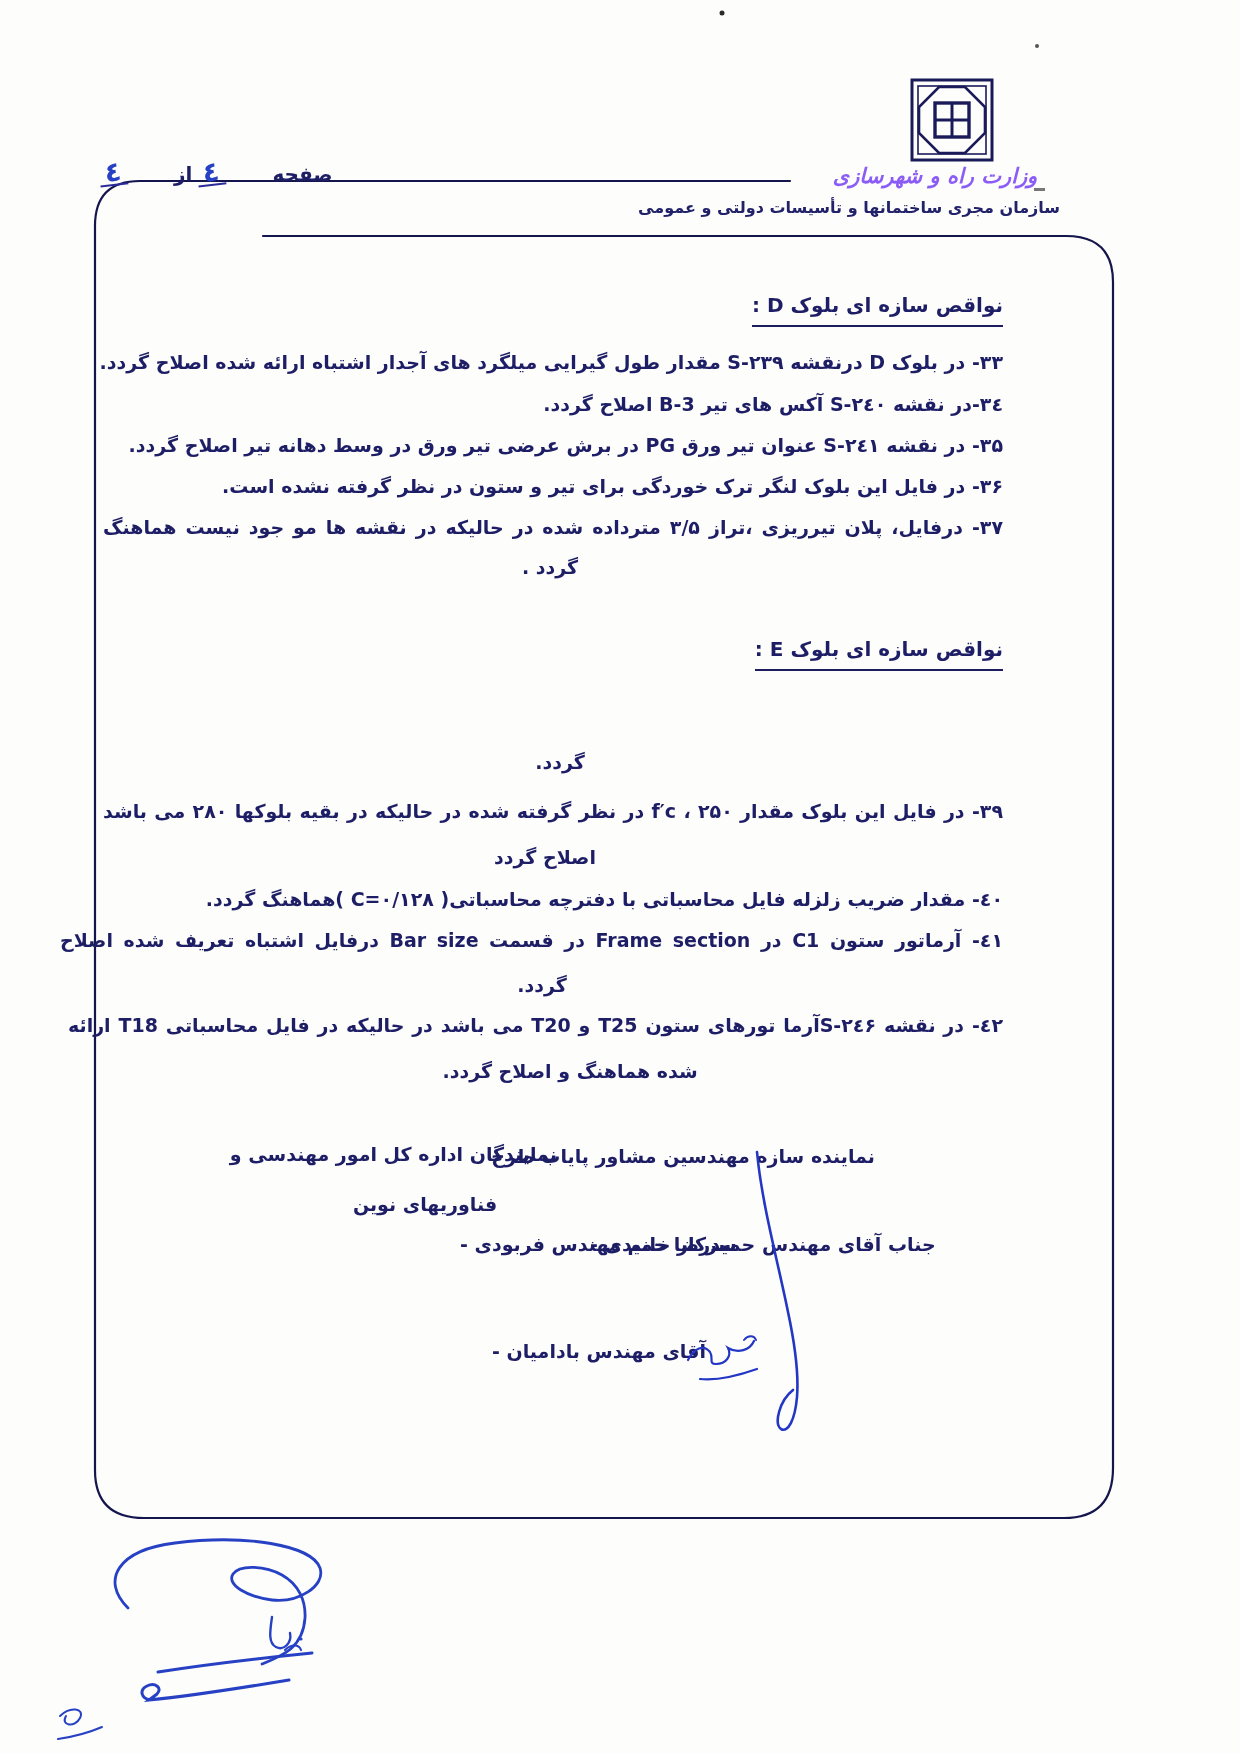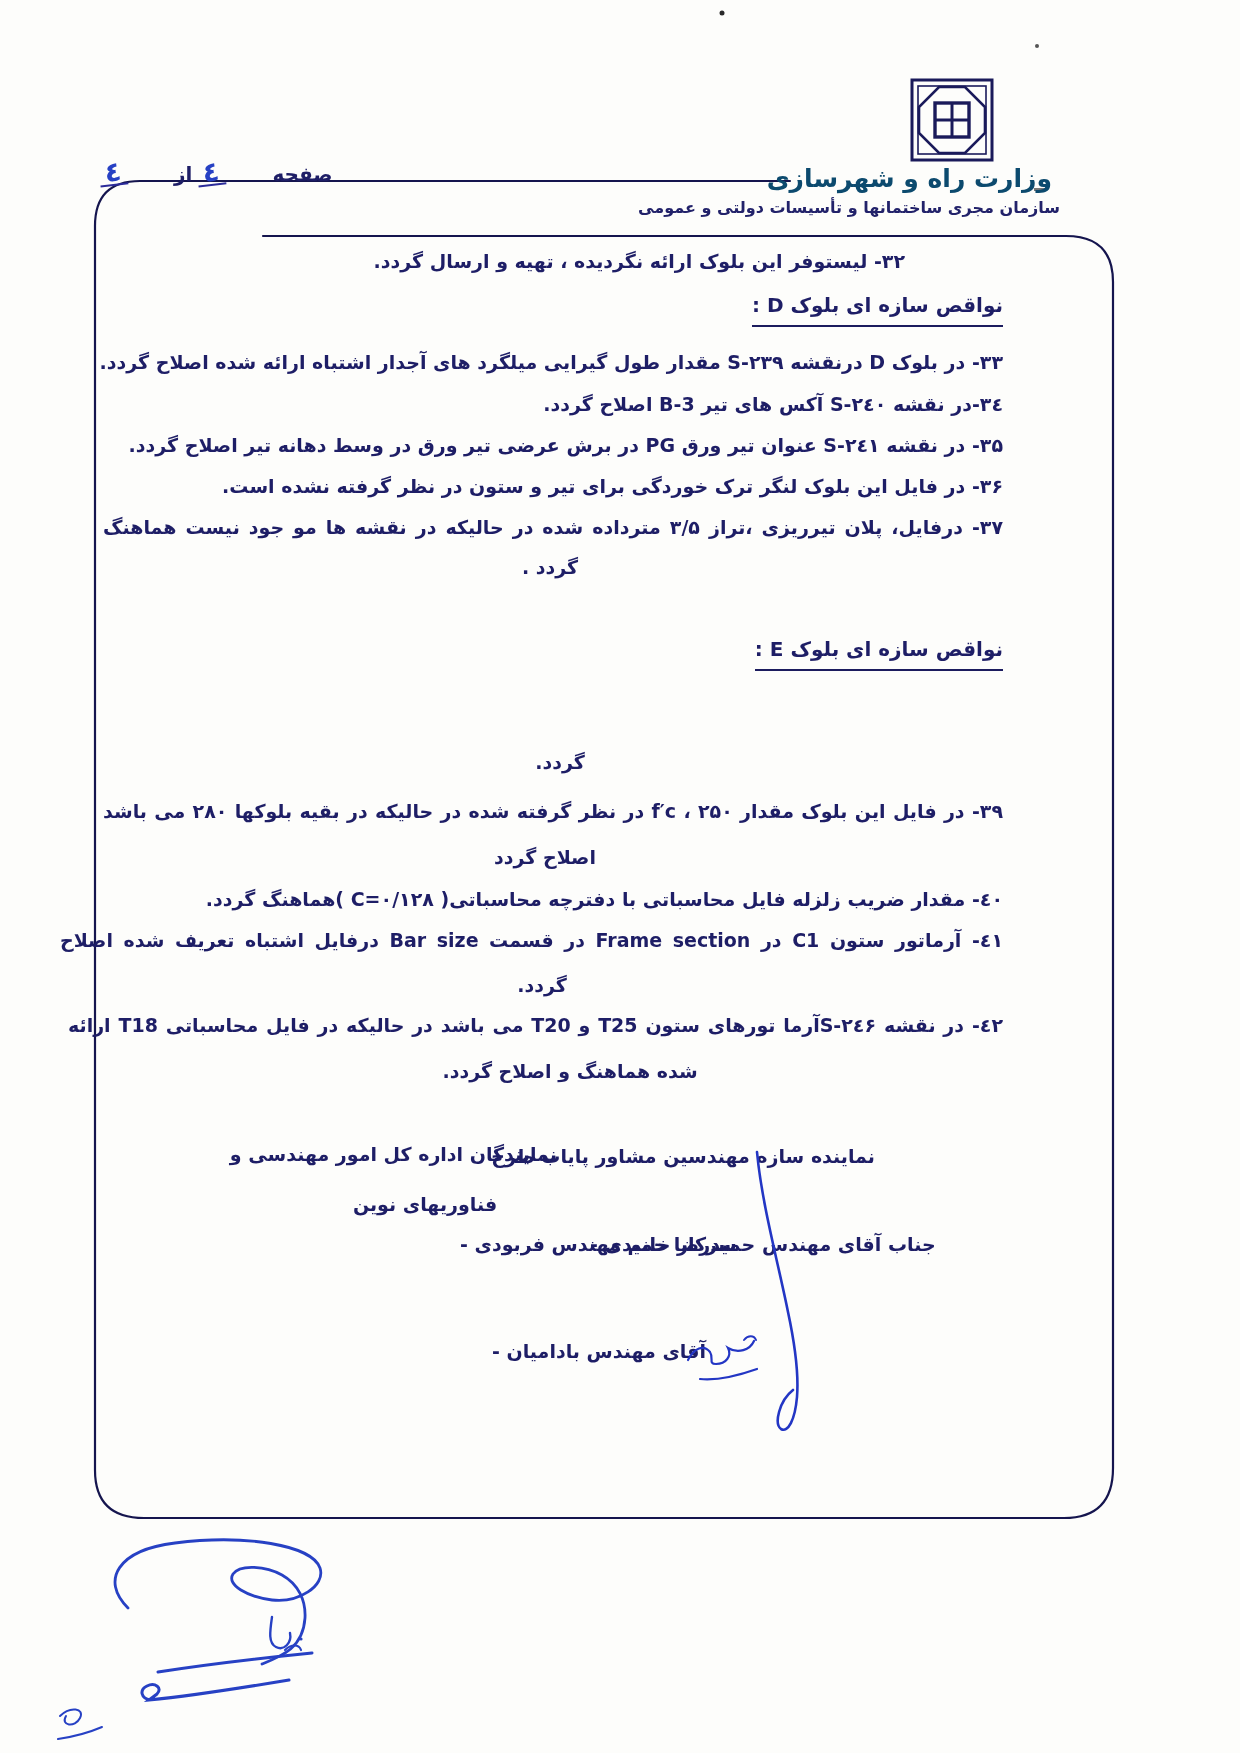--- a/index.html
+++ b/index.html
@@ -13,21 +13,21 @@
     line-height:30px;direction:rtl;
   }
   .r{right:237px;white-space:nowrap;text-align:right;}
   .j{left:103px;right:237px;text-align:justify;text-align-last:justify;white-space:nowrap;}
   .c{text-align:center;white-space:nowrap;}
   .heading{border-bottom:2px solid #1c1c5e;padding-bottom:5px;font-size:20px;}
   .sigline{position:absolute;font-size:19px;font-weight:bold;color:#1e1e66;line-height:28px;white-space:nowrap;}
   .ltr{direction:ltr;text-align:left;}
   .ministry{
     position:absolute;top:164px;left:818px;width:234px;text-align:center;
-    font-size:25px;font-weight:bold;color:#0c4a6e;direction:rtl;white-space:nowrap;
+    font-size:21px;font-weight:bold;color:#8b5cf6;direction:rtl;white-space:nowrap;font-style:italic;
   }
   .org{
     position:absolute;top:198px;left:672px;width:388px;
     font-size:16px;font-weight:600;color:#22226a;direction:rtl;white-space:nowrap;
   }
   .pagefield{
     position:absolute;top:160px;left:96px;direction:rtl;display:flex;align-items:flex-end;
     font-size:20px;font-weight:bold;color:#1e1e66;
   }
   .pagefield .lbl{padding:0 2px;margin-left:42px;}
@@ -62,21 +62,20 @@
   <div class="ministry">وزارت راه و شهرسازی</div>
   <div class="org">سازمان مجری ساختمانها و تأسیسات دولتی و عمومی</div>
 
   <div class="pagefield">
     <span class="lbl">صفحه</span>
     <span class="hwnum">٤</span>
     <span class="lbl">از</span>
     <span class="hwnum">٤</span>
   </div>
 
-  <div class="bodyline r" style="top:246px;right:335px">۳۲-  لیستوفر این بلوک ارائه نگردیده  ، تهیه و ارسال گردد.</div>
 
   <div class="bodyline r heading" style="top:290px">نواقص سازه ای بلوک D :</div>
 
   <div class="bodyline j" style="top:347px">۳۳- در بلوک D درنقشه ‎S-۲۳۹‎ مقدار طول گیرایی میلگرد های آجدار اشتباه ارائه شده اصلاح گردد.</div>
   <div class="bodyline r" style="top:389px">۳٤-در نقشه ‎S-۲٤۰‎ آکس های تیر ‎B-3‎ اصلاح گردد.</div>
   <div class="bodyline j" style="top:430px;left:130px">۳۵- در نقشه ‎S-۲٤۱‎ عنوان تیر ورق PG در برش عرضی تیر ورق در وسط دهانه تیر اصلاح گردد.</div>
   <div class="bodyline r" style="top:471px">۳۶- در فایل این بلوک لنگر ترک خوردگی برای تیر و ستون در نظر گرفته نشده است.</div>
   <div class="bodyline j" style="top:512px">۳۷- درفایل، پلان تیرریزی ،تراز ۳/۵ مترداده شده در حالیکه در نقشه ها مو جود نیست هماهنگ</div>
   <div class="bodyline c" style="top:552px;left:465px;width:170px">گردد .</div>
 

